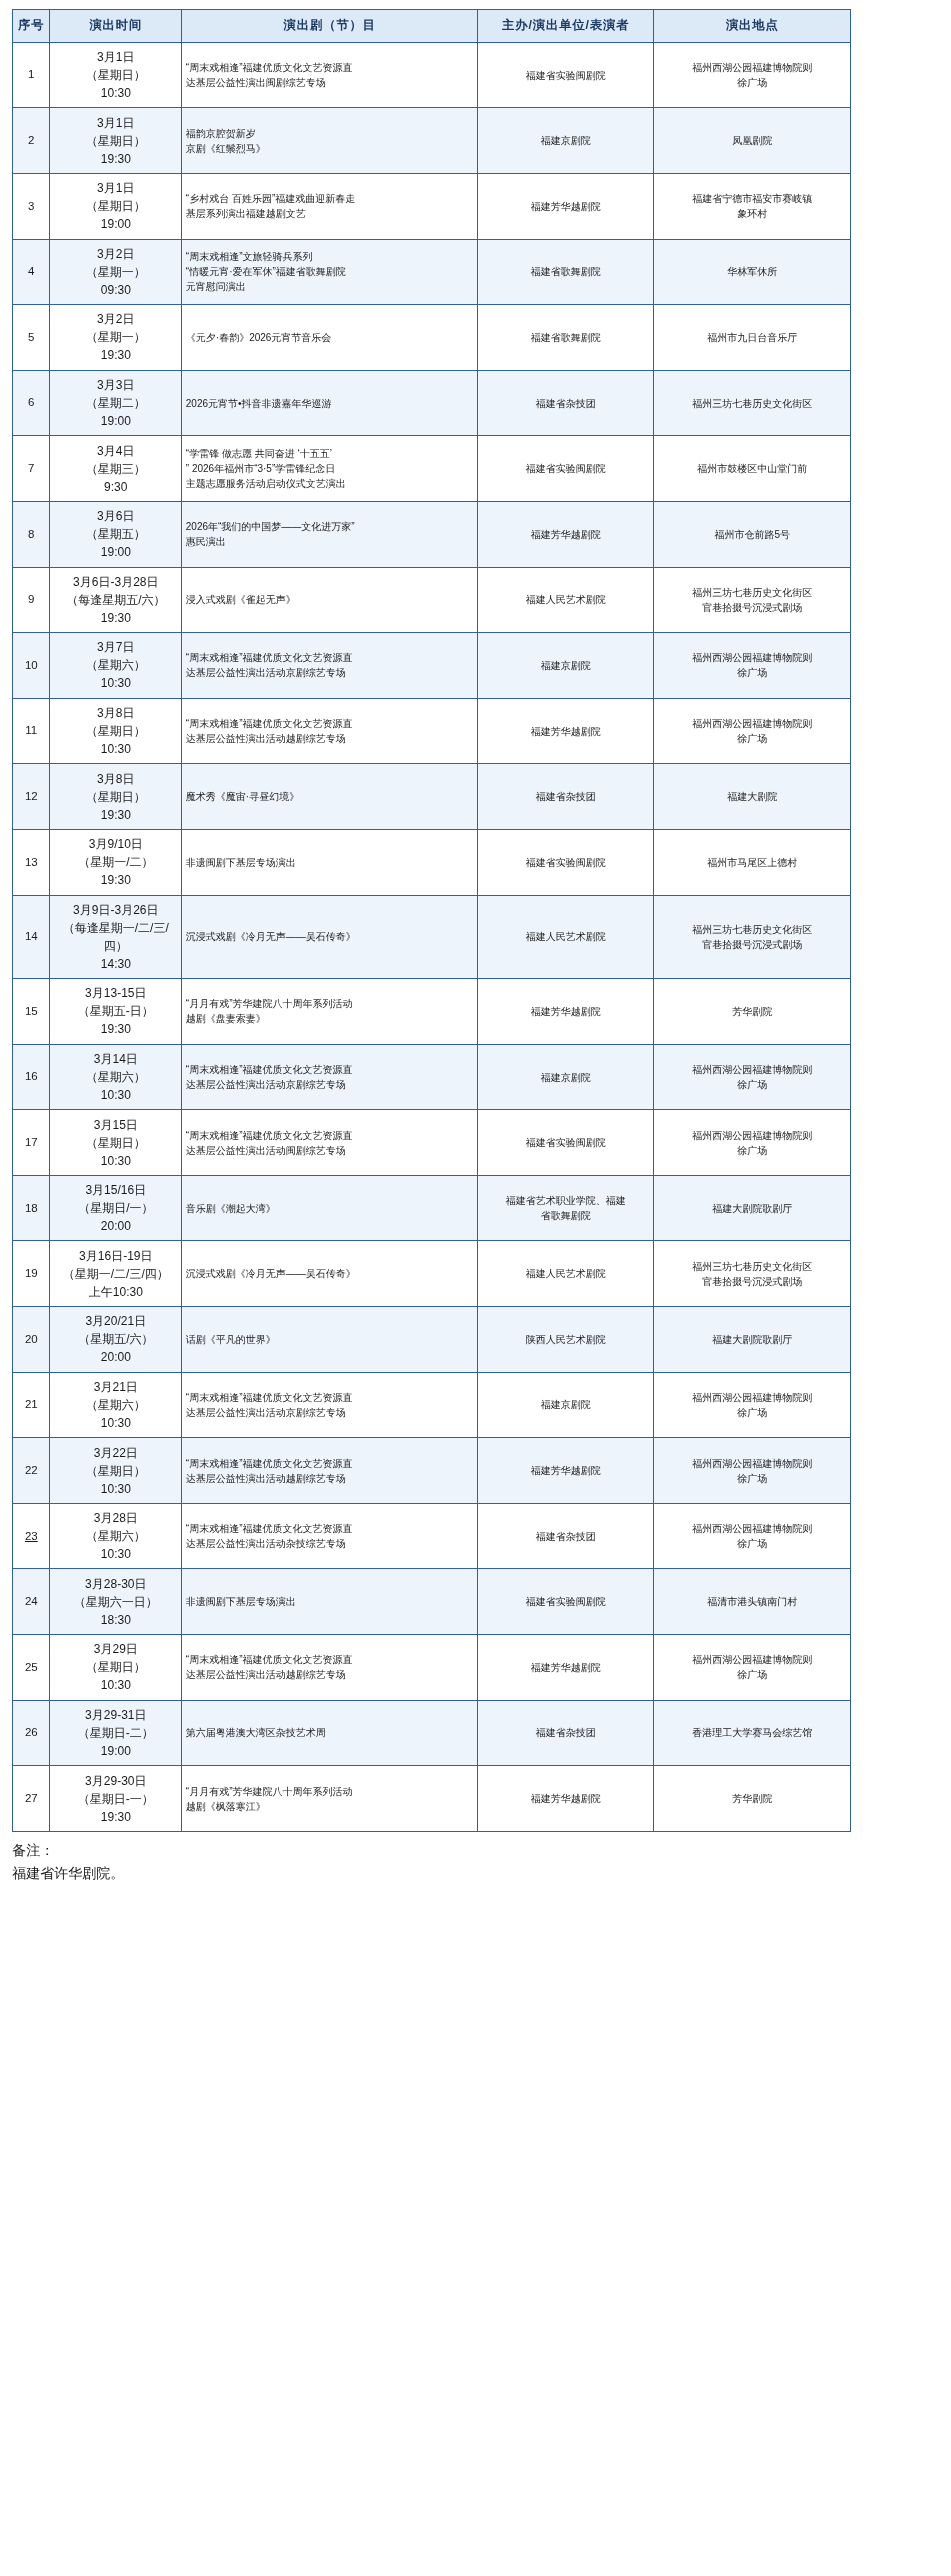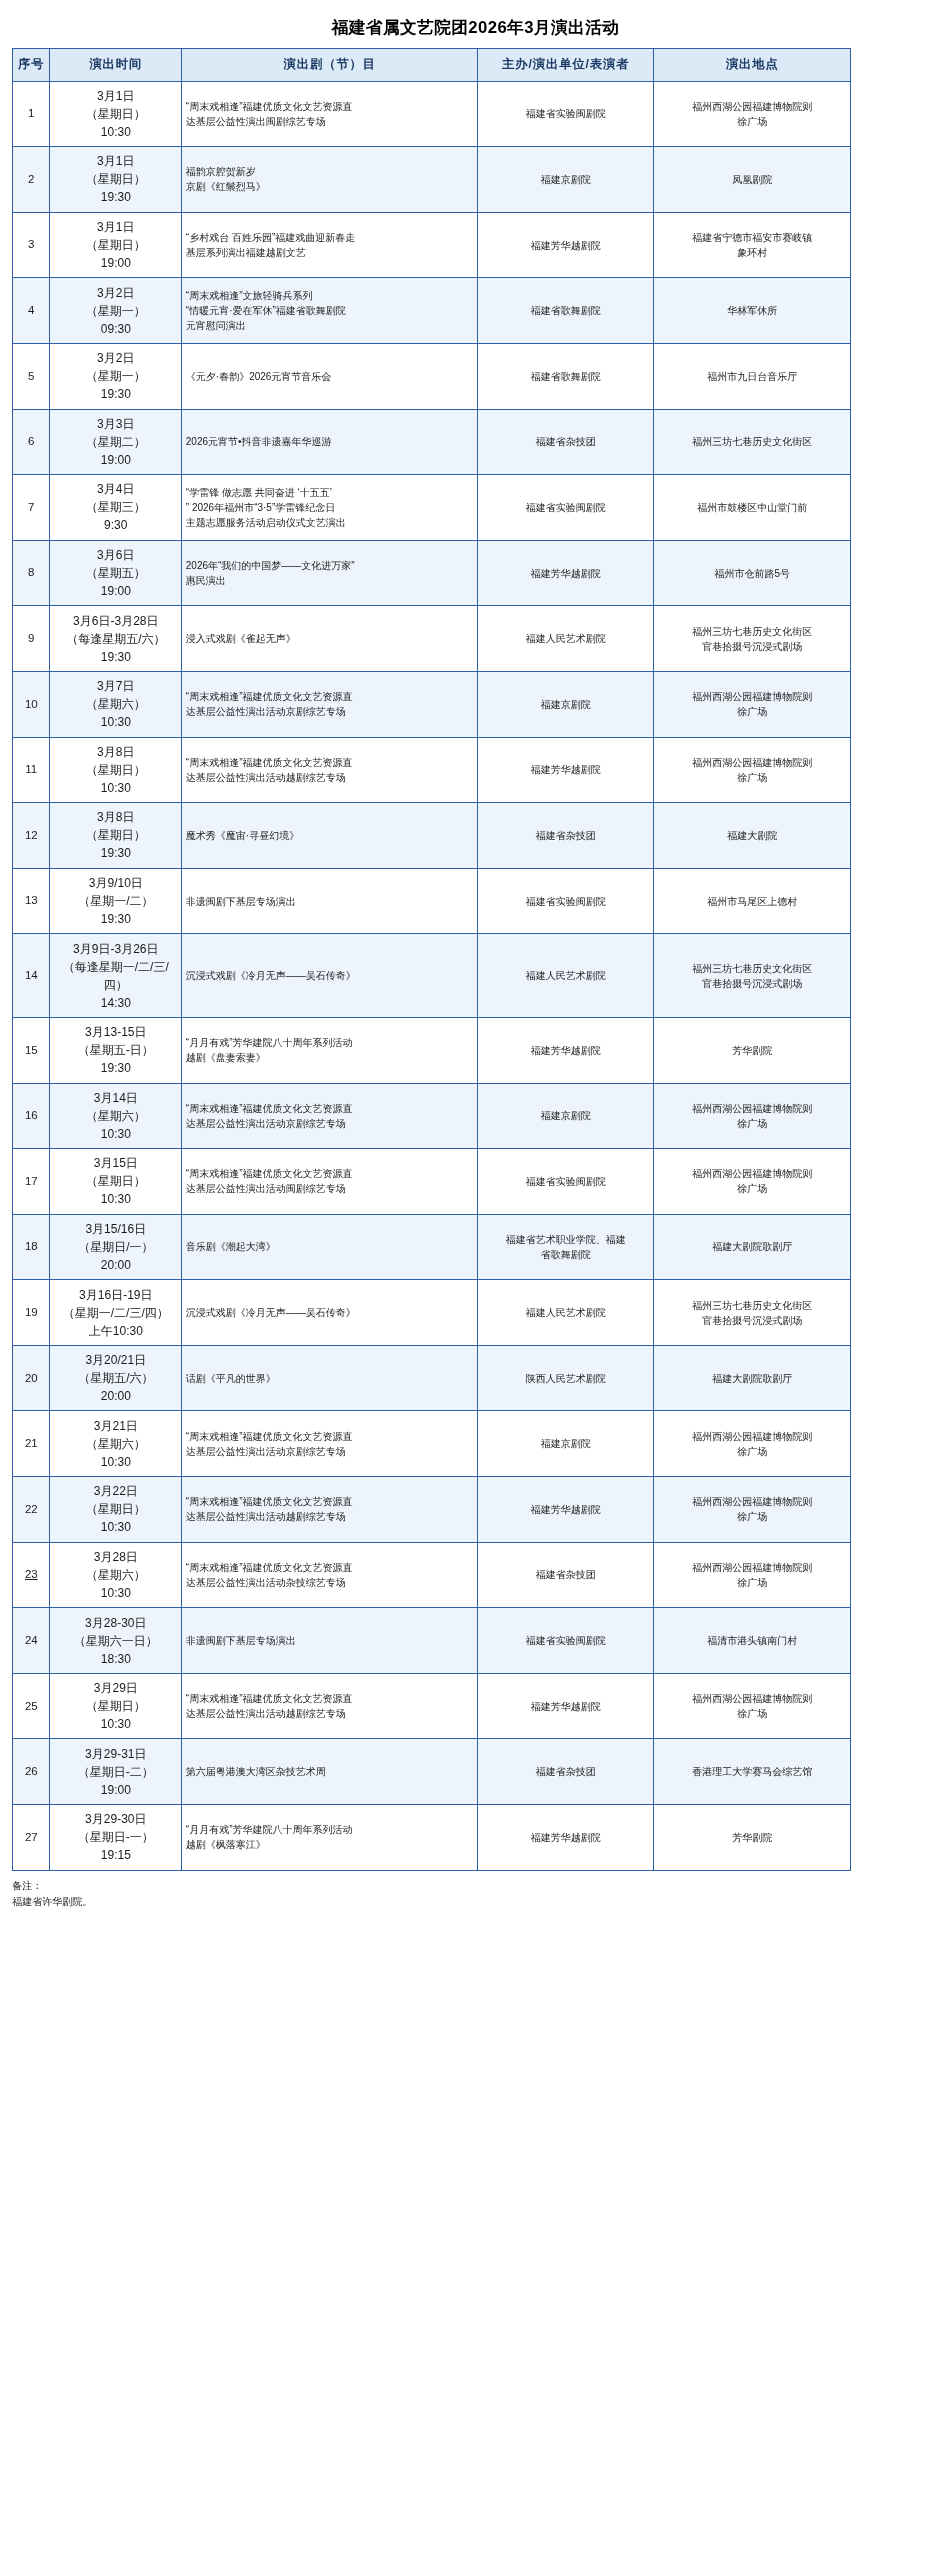--- a/index.html
+++ b/index.html
@@ -52,32 +52,31 @@
   }
   tbody tr.odd td{background:#ffffff;}
   tbody tr.even td{background:#eef4fb;}
   td.idx{font-size:11.5px;}
   td.time{font-size:12px;}
   td.prog{font-size:10px;text-align:left;}
   td.unit{font-size:10px;}
   td.place{font-size:10px;}
   .notes{
     margin-top:7px;
-    font-size:10px;
+    font-size:14px;
     line-height:1.65;
     color:#1a1a1a;
   }
   .notes .nline{white-space:pre-wrap;}
 </style>
 </head>
 <body>
 
 <div class="page">
 
-  <div class="title">福建省属文艺院团2026年3月演出活动</div>
 
   <table>
     <colgroup>
       <col class="c0">
         <col class="c1">
         <col class="c2">
         <col class="c3">
         <col class="c4">
     </colgroup>
     <thead>
@@ -352,21 +351,21 @@
 （星期日-二）
 19:00</td>
           <td class="prog" style="white-space: pre-line;">第六届粤港澳大湾区杂技艺术周</td>
           <td class="unit" style="white-space: pre-line;">福建省杂技团</td>
           <td class="place" style="white-space: pre-line;">香港理工大学赛马会综艺馆</td>
         </tr>
         <tr class="odd">
           <td class="idx" style="white-space: pre-line;">27</td>
           <td class="time" style="white-space: pre-line;">3月29-30日
 （星期日-一）
-19:15</td>
+19:30</td>
           <td class="prog" style="white-space: pre-line;">“月月有戏”芳华建院八十周年系列活动
 越剧《枫落寒江》</td>
           <td class="unit" style="white-space: pre-line;">福建芳华越剧院</td>
           <td class="place" style="white-space: pre-line;">芳华剧院</td>
         </tr>
       </tbody>
   </table>
 
   <div class="notes">
     <div class="nline">备注：</div>

